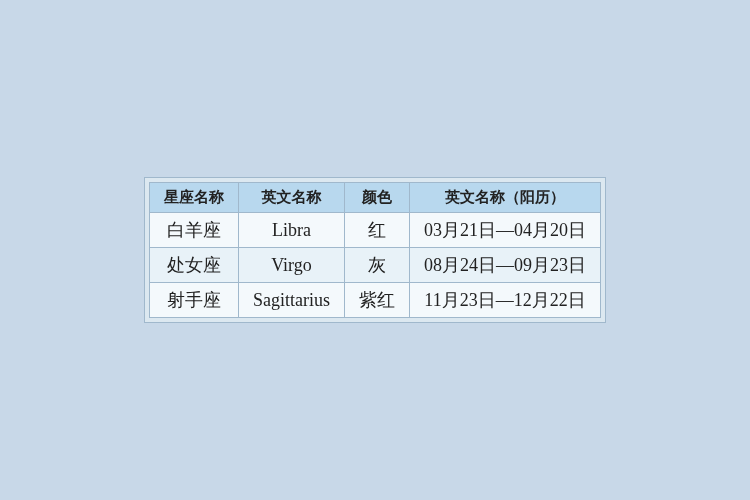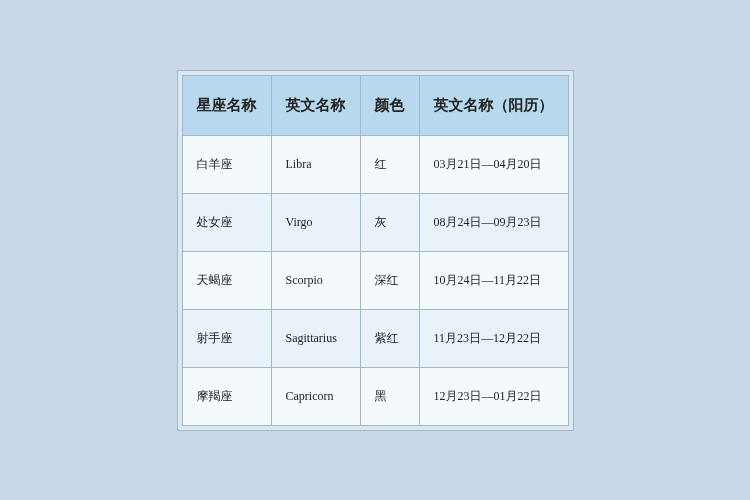--- a/index.html
+++ b/index.html
@@ -16,39 +16,39 @@
       background-color: #dce8f0;
       border: 1px solid #a0b8cc;
       padding: 4px;
     }
     table {
       border-collapse: collapse;
       background-color: #f0f6fa;
     }
     th, td {
       border: 1px solid #a0b8cc;
-      padding: 20px 14px;
-      text-align: left;
+      padding: 5px 14px;
+      text-align: center;
       font-size: 15px;
       color: #222;
       white-space: nowrap;
     }
     thead th {
       background-color: #b8d8ee;
       font-weight: bold;
       font-size: 15px;
     }
     tbody tr:nth-child(even) {
       background-color: #e8f2f8;
     }
     tbody tr:nth-child(odd) {
       background-color: #f4f9fc;
     }
     tbody td {
-      font-size: 12px;
+      font-size: 18px;
       margin-left: 24px;
     }
   </style>
 </head>
 <body>
 
 <div class="table-wrapper">
   <table>
     <thead>
       <tr>
@@ -65,32 +65,20 @@
           <td>红</td>
           <td>03月21日—04月20日</td>
         </tr>
         <tr>
           <td>处女座</td>
           <td>Virgo</td>
           <td>灰</td>
           <td>08月24日—09月23日</td>
         </tr>
         <tr>
-          <td>天蝎座</td>
-          <td>Scorpio</td>
-          <td>深红</td>
-          <td>10月24日—11月22日</td>
-        </tr>
-        <tr>
           <td>射手座</td>
           <td>Sagittarius</td>
           <td>紫红</td>
           <td>11月23日—12月22日</td>
-        </tr>
-        <tr>
-          <td>摩羯座</td>
-          <td>Capricorn</td>
-          <td>黑</td>
-          <td>12月23日—01月22日</td>
         </tr>
       </tbody>
   </table>
 </div>
 
 </body></html>

